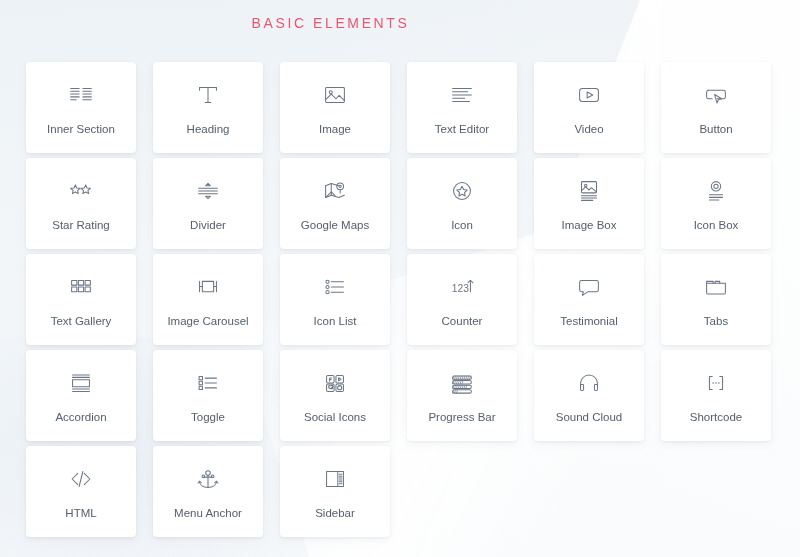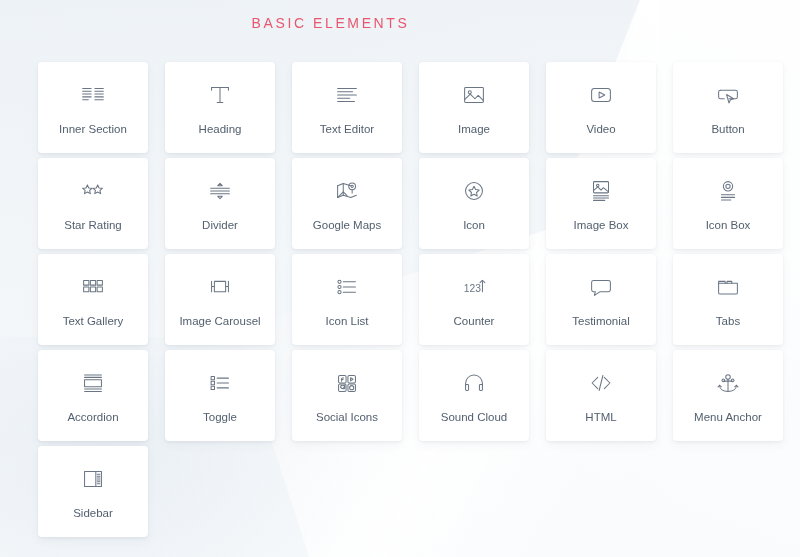--- a/index.html
+++ b/index.html
@@ -46,21 +46,21 @@
     position:absolute; top:15px; left:0; width:100%;
     text-align:center;
     font-size:14px;
     letter-spacing:2.6px;
     font-weight:400;
     color:#e8566f;
   }
 
   .grid{
     position:absolute;
-    left:38px; top:62px;
+    left:26px; top:62px;
     width:748px;
     display:grid;
     grid-template-columns:repeat(6,110px);
     grid-auto-rows:91px;
     column-gap:17px;
     row-gap:5px;
   }
 
   .card{
     background:#ffffff;
@@ -121,41 +121,41 @@
               <path d="M13 24h6"></path>
      </g>
           </svg>
         </span>
         <span class="lbl">Heading</span>
       </div>
       <div class="card">
         <span class="ico">
           <svg viewBox="0 0 32 32" width="30" height="30">
             <g fill="none" stroke="currentColor" stroke-width="1.1" stroke-linecap="round" stroke-linejoin="round">
+      <rect x="6" y="8" width="20" height="16" rx="1"></rect>
+      <circle cx="11.5" cy="13" r="1.6"></circle>
+      <path d="M6 21l6-6 5 5 3.5-3.5L26 22"></path>
+     </g>
+          </svg>
+        </span>
+        <span class="lbl">Image</span>
+      </div>
+      <div class="card">
+        <span class="ico">
+          <svg viewBox="0 0 32 32" width="30" height="30">
+            <g fill="none" stroke="currentColor" stroke-width="1.1" stroke-linecap="round" stroke-linejoin="round">
       <path d="M6 9h20"></path>
               <path d="M6 12.5h16"></path>
               <path d="M6 16h20"></path>
       <path d="M6 19.5h13"></path>
               <path d="M6 23h18"></path>
      </g>
           </svg>
         </span>
         <span class="lbl">Text Editor</span>
-      </div>
-      <div class="card">
-        <span class="ico">
-          <svg viewBox="0 0 32 32" width="30" height="30">
-            <g fill="none" stroke="currentColor" stroke-width="1.1" stroke-linecap="round" stroke-linejoin="round">
-      <rect x="6" y="8" width="20" height="16" rx="1"></rect>
-      <circle cx="11.5" cy="13" r="1.6"></circle>
-      <path d="M6 21l6-6 5 5 3.5-3.5L26 22"></path>
-     </g>
-          </svg>
-        </span>
-        <span class="lbl">Image</span>
       </div>
       <div class="card">
         <span class="ico">
           <svg viewBox="0 0 32 32" width="30" height="30">
             <g fill="none" stroke="currentColor" stroke-width="1.1" stroke-linecap="round" stroke-linejoin="round">
       <rect x="6" y="9" width="20" height="14" rx="3"></rect>
       <path d="M14 12.8l6 3.2-6 3.2z"></path>
      </g>
           </svg>
         </span>
@@ -376,27 +376,58 @@
       <circle cx="21" cy="21" r="2.2"></circle>
      </g>
           </svg>
         </span>
         <span class="lbl">Social Icons</span>
       </div>
       <div class="card">
         <span class="ico">
           <svg viewBox="0 0 32 32" width="30" height="30">
             <g fill="none" stroke="currentColor" stroke-width="1.1" stroke-linecap="round" stroke-linejoin="round">
+      <rect x="6" y="8.5" width="20" height="3.6" rx="1.8"></rect>
+      <path d="M7.2 8.5l-1.2 3.6M9.2 8.5l-1.2 3.6M11.2 8.5L10 12.1M13.2 8.5L12 12.1M15.2 8.5L14 12.1M17.2 8.5L16 12.1M19.2 8.5L18 12.1M21.2 8.5L20 12.1M23.2 8.5L22 12.1M25.2 8.5L24 12.1" stroke-width=".7"></path>
+      <rect x="6" y="13.4" width="20" height="3.6" rx="1.8"></rect>
+      <path d="M7.2 13.4L6 17M9.2 13.4L8 17M11.2 13.4L10 17M13.2 13.4L12 17M15.2 13.4L14 17M17.2 13.4L16 17" stroke-width=".7"></path>
+      <rect x="6" y="18.3" width="20" height="3.6" rx="1.8"></rect>
+      <path d="M7.2 18.3L6 21.9M9.2 18.3L8 21.9M11.2 18.3L10 21.9M13.2 18.3L12 21.9M15.2 18.3L14 21.9M17.2 18.3L16 21.9M19.2 18.3L18 21.9M21.2 18.3L20 21.9" stroke-width=".7"></path>
+      <rect x="6" y="23.2" width="20" height="3.6" rx="1.8"></rect>
+      <path d="M7.2 23.2L6 26.8M9.2 23.2L8 26.8M11.2 23.2L10 26.8" stroke-width=".7"></path>
+     </g>
+          </svg>
+        </span>
+        <span class="lbl">Progress Bar</span>
+      </div>
+      <div class="card">
+        <span class="ico">
+          <svg viewBox="0 0 32 32" width="30" height="30">
+            <g fill="none" stroke="currentColor" stroke-width="1.1" stroke-linecap="round" stroke-linejoin="round">
       <path d="M7 19v-2.5a9 9 0 0 1 18 0V19"></path>
       <path d="M7 17.5h2.2a1 1 0 0 1 1 1v4.5a1 1 0 0 1-1 1H8.2A1.2 1.2 0 0 1 7 22.8z"></path>
       <path d="M25 17.5h-2.2a1 1 0 0 0-1 1v4.5a1 1 0 0 0 1 1h1a1.2 1.2 0 0 0 1.2-1.2z"></path>
      </g>
           </svg>
         </span>
         <span class="lbl">Sound Cloud</span>
+      </div>
+      <div class="card">
+        <span class="ico">
+          <svg viewBox="0 0 32 32" width="30" height="30">
+            <g fill="none" stroke="currentColor" stroke-width="1.1" stroke-linecap="round" stroke-linejoin="round">
+      <path d="M12 9h-3v14h3"></path>
+              <path d="M20 9h3v14h-3"></path>
+      <circle cx="13" cy="16" r=".85" fill="currentColor" stroke="none"></circle>
+      <circle cx="16" cy="16" r=".85" fill="currentColor" stroke="none"></circle>
+      <circle cx="19" cy="16" r=".85" fill="currentColor" stroke="none"></circle>
+     </g>
+          </svg>
+        </span>
+        <span class="lbl">Shortcode</span>
       </div>
       <div class="card">
         <span class="ico">
           <svg viewBox="0 0 32 32" width="30" height="30">
             <g fill="none" stroke="currentColor" stroke-width="1.1" stroke-linecap="round" stroke-linejoin="round">
       <path d="M12.5 10L6.5 16l6 6"></path>
       <path d="M19.5 10l6 6-6 6"></path>
       <path d="M18 8l-4 16"></path>
      </g>
           </svg>

